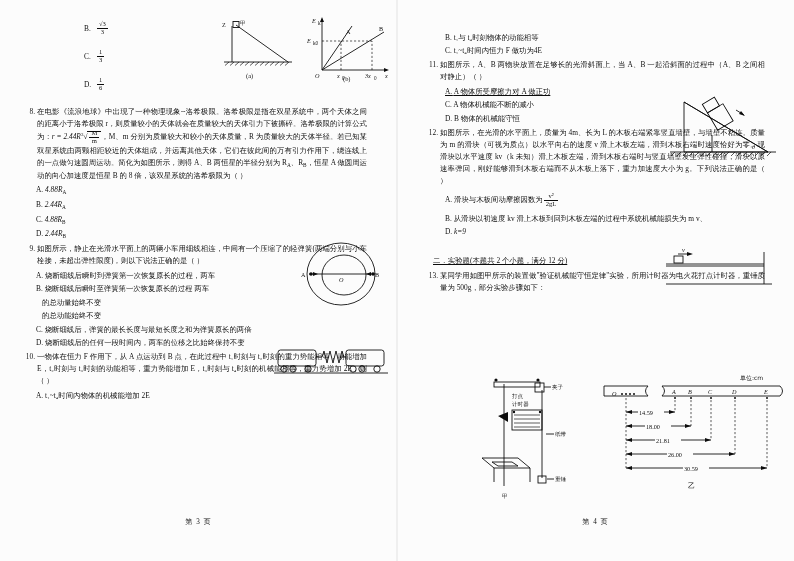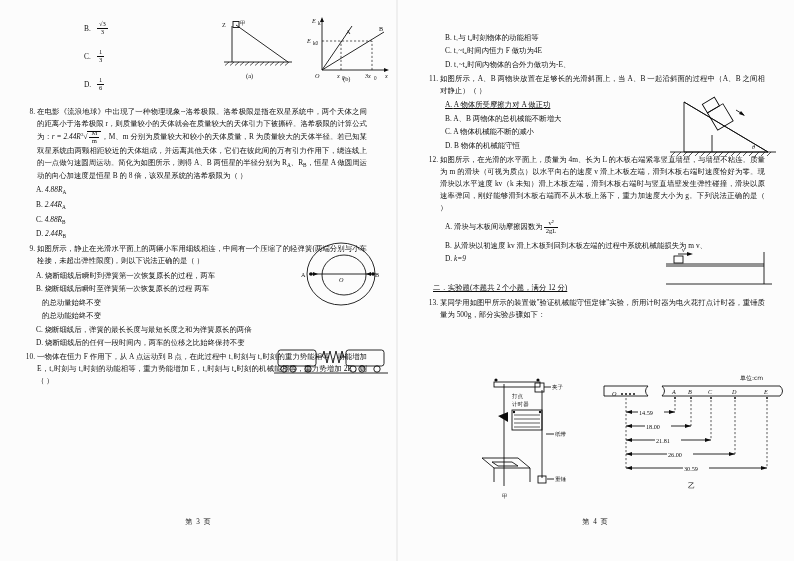--- a/index.html
+++ b/index.html
@@ -230,20 +230,21 @@
       <div class="opt" style="width:215px;"><span>A.</span> <span>烧断细线后瞬时到弹簧第一次恢复原长的过程，两车</span></div>
       <div class="opt" style="width:215px;"><span>B.</span> <span>烧断细线后瞬时至弹簧第一次恢复原长的过程  两车</span></div>
       <div class="opt opt-ind"><span>的总动量始终不变</span></div>
       <div class="opt opt-ind"><span>的总动能始终不变</span></div>
       <div class="opt"><span>C.</span> <span>烧断细线后，弹簧的最长长度与最短长度之和为弹簧原长的两倍</span></div>
       <div class="opt"><span>D.</span> <span>烧断细线后的任何一段时间内，两车的位移之比始终保持不变</span></div>
 
       <div class="q" style="margin-top:2px;">
         <span class="qnum">10.</span><span class="qbody"><span>一物体在恒力 F 作用下，从 A 点运动到 B 点，在此过程中 t₁时刻与 t₂时刻的重力势</span><span>能相等，动能增加 E，t₂时刻与 t₃时刻的动能相等，重力势能增加 E，t₃时刻与 t₄时</span><span>刻的机械能相等，重力势增加 2E，则（    ）</span></span>
       </div>
+      <div class="opt"><span>A.</span> <span>t₁~t₄时间内物体的机械能增加 2E</span></div>
     </div>
 
     <div class="footer">第 3 页</div>
   </div>
 
   <div class="page page-right">
 
     <div class="fig-incline" style="left:267px;top:86px;position:absolute;">
       <svg width="116" height="82" viewBox="0 0 116 82">
         <polygon class="sk" points="20,16 20,66 104,66" fill="none"></polygon>
@@ -397,27 +398,25 @@
         <text class="lbl" x="84" y="99">30.59</text>
         <text class="lbl-cn" x="88" y="116" style="font-size:7px;">乙</text>
       </svg>
     </div>
 
     <div class="col">
       <div style="height:26px;"></div>
 
       <div class="opt2"><span>B.</span> <span>t₁与 t₄时刻物体的动能相等</span></div>
       <div class="opt2"><span>C.</span> <span>t₁~t₄时间内恒力 F 做功为4E</span></div>
-      <div class="opt2"><span>D.</span> <span>t₁~t₄时间内物体的合外力做功为-E、</span></div>
 
       <div class="q" style="margin-top:2px;">
         <span class="qnum">11.</span><span class="qbody" style="width:325px;"><span>如图所示，A、B 两物块放置在足够长的光滑斜面上，当 A、B 一起沿斜面</span><span>的过程中（A、B 之间相对静止）（    ）</span></span>
       </div>
       <div class="opt2" style="width:200px;text-decoration:underline;"><span>A.</span> <span>A 物体所受摩擦力对 A 做正功</span></div>
-      <div class="opt2" style="width:200px;"><span>B.</span> <span>A、B 两物体的总机械能不断增大</span></div>
       <div class="opt2" style="width:200px;"><span>C.</span> <span>A 物体机械能不断的减小</span></div>
       <div class="opt2" style="width:200px;"><span>D.</span> <span>B 物体的机械能守恒</span></div>
 
       <div class="q" style="margin-top:2px;">
         <span class="qnum">12.</span><span class="qbody" style="width:325px;"><span>如图所示，在光滑的水平面上，质量为 4m、长为 L 的木板右端紧靠竖直墙壁，与墙</span><span>壁不粘连。质量为 m 的滑块（可视为质点）以水平向右的速度 v 滑上木板左端，滑到</span><span>木板右端时速度恰好为零。现滑块以水平速度 kv（k 未知）滑上木板左端，滑到木板</span><span>右端时与竖直墙壁发生弹性碰撞，滑块以原速率弹回，刚好能够滑到木板右端而不从</span><span>木板上落下，重力加速度大小为 g。下列说法正确的是（    ）</span></span>
       </div>
       <div class="opt2" style="margin-top:6px;width:185px;"><span>A.</span> <span>滑块与木板间动摩擦因数为</span><span class="frac"><span class="num">v²</span><span class="den">2gL</span></span></div>
       <div class="opt2" style="margin-top:5px;"><span>B.</span> <span>从滑块以初速度 kv 滑上木板到回到木板左端的过程中系统机械能损失为 m v、</span></div>
       <div class="opt2"><span>D.</span> <i>k=9</i></div>
 

